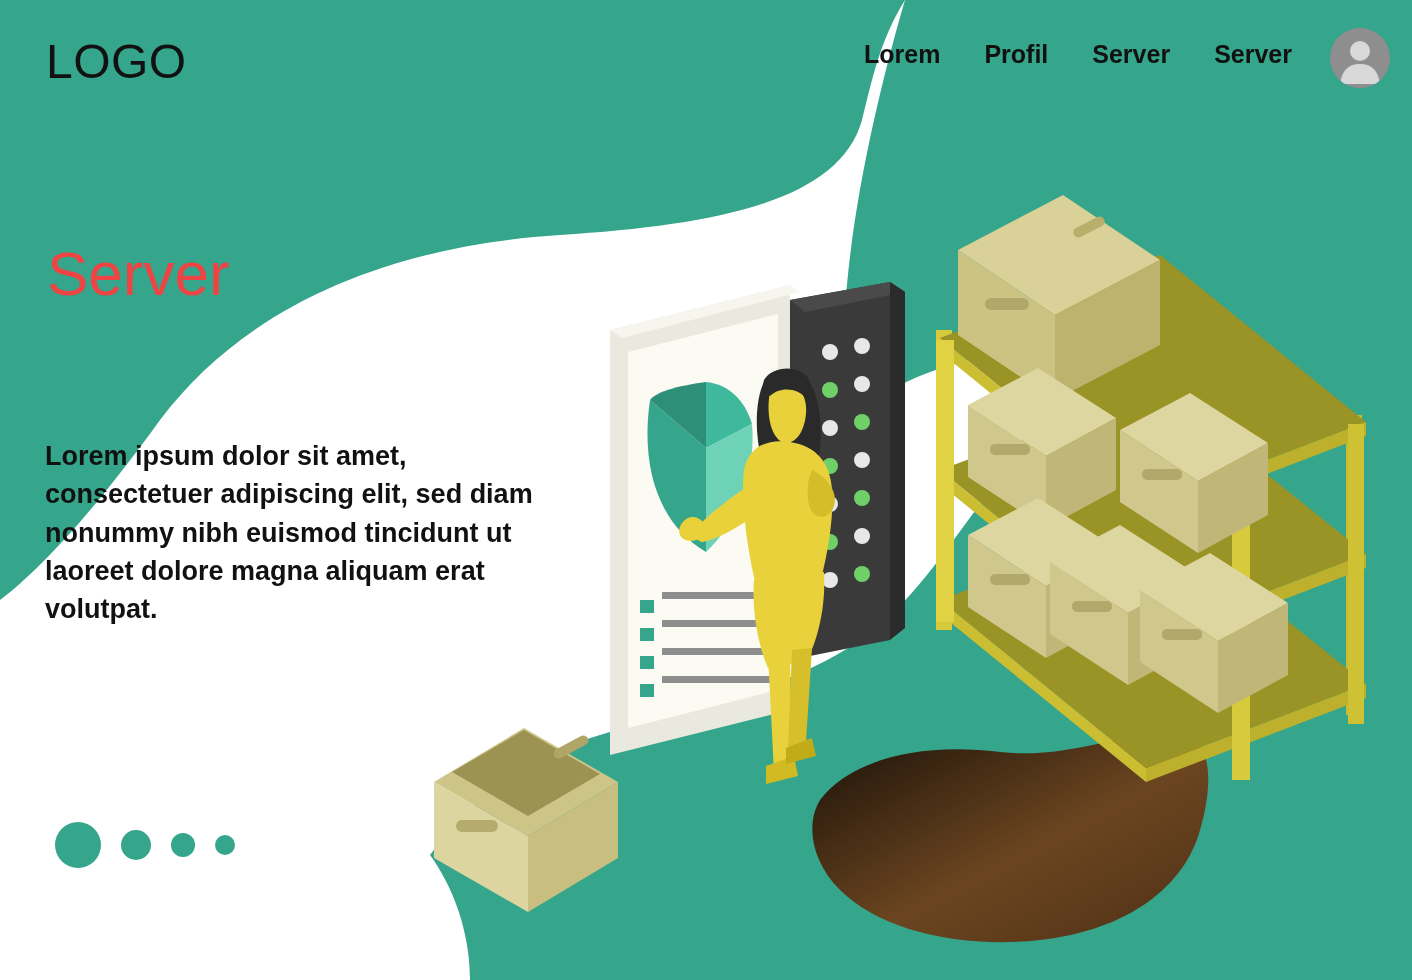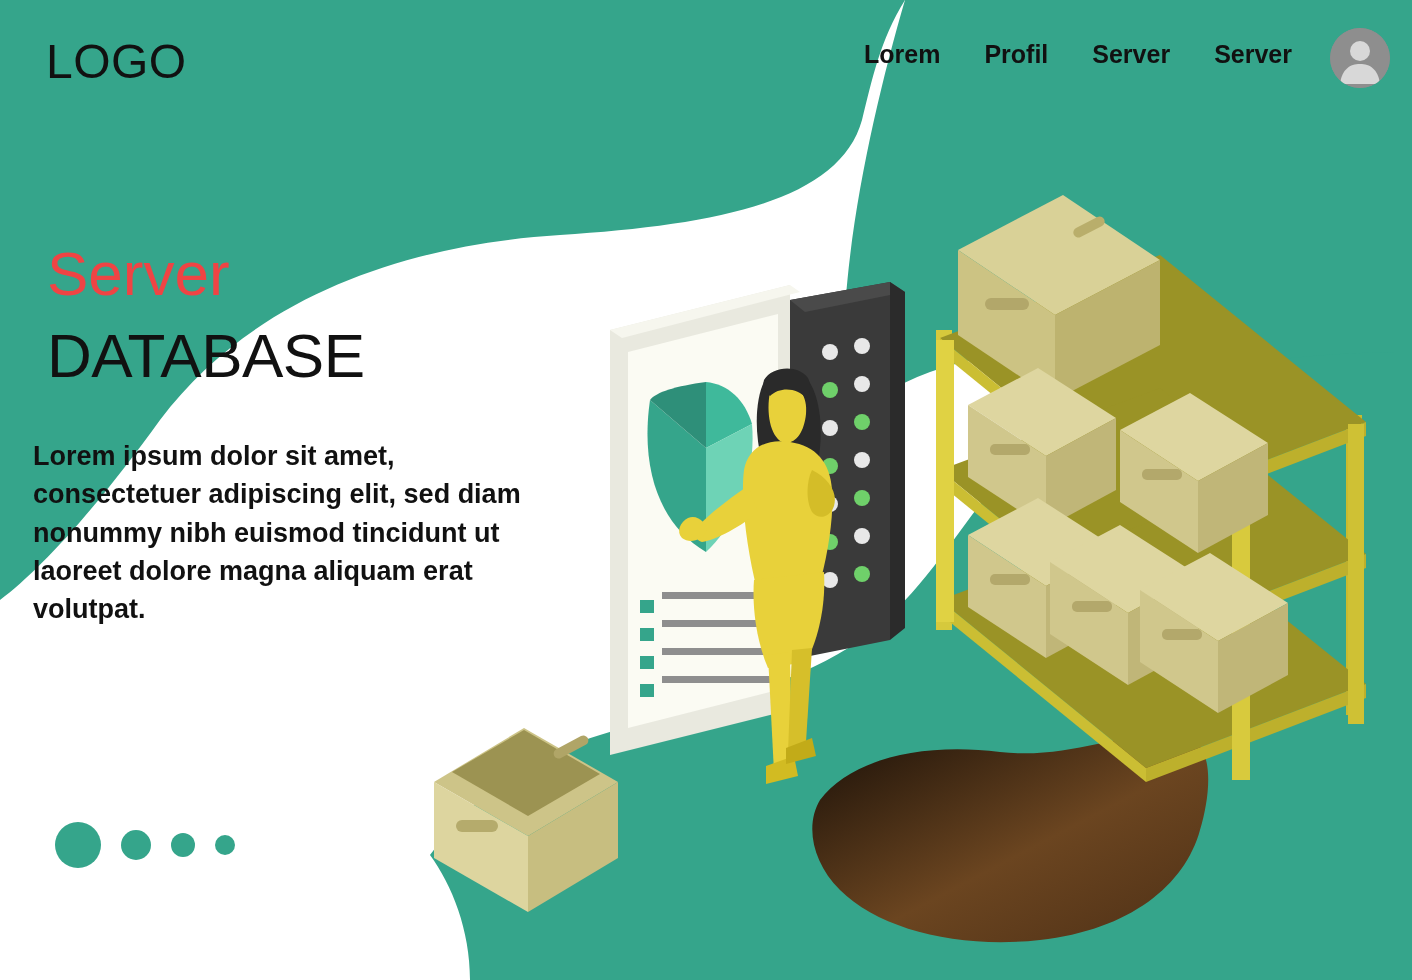--- a/index.html
+++ b/index.html
@@ -76,21 +76,21 @@
     left: 47px;
     top: 325px;
     font-size: 62px;
     line-height: 1.0;
     font-weight: 400;
     color: #111111;
     letter-spacing: -0.5px;
   }
   .paragraph {
     position: absolute;
-    left: 33px;
+    left: 45px;
     top: 437px;
     width: 527px;
     font-size: 27px;
     line-height: 1.42;
     font-weight: bold;
     color: #111111;
   }
   
   .dots {
     position: absolute;
@@ -149,21 +149,20 @@
 
   <div class="avatar">
     <svg width="60" height="60" viewBox="0 0 60 60">
       <circle cx="30" cy="30" r="30" fill="#8e8e8e"></circle>
       <circle cx="30" cy="23" r="10" fill="#d8d8d8"></circle>
       <path d="M10,56 C12,41 20,36 30,36 C40,36 48,41 50,56 Z" fill="#d8d8d8"></path>
     </svg>
   </div>
 
   <div class="title1">Server</div>
-  <div class="title2">DATABASE</div>
   <div class="paragraph">Lorem ipsum dolor sit amet, consectetuer adipiscing elit, sed diam nonummy nibh euismod tincidunt ut laoreet dolore magna aliquam erat volutpat.</div>
 
   <div class="dots">
     <div class="dot d0"></div>
     <div class="dot d1"></div>
     <div class="dot d2"></div>
     <div class="dot d3"></div>
   </div>
 
   <svg class="illo" viewBox="0 0 1412 980">

